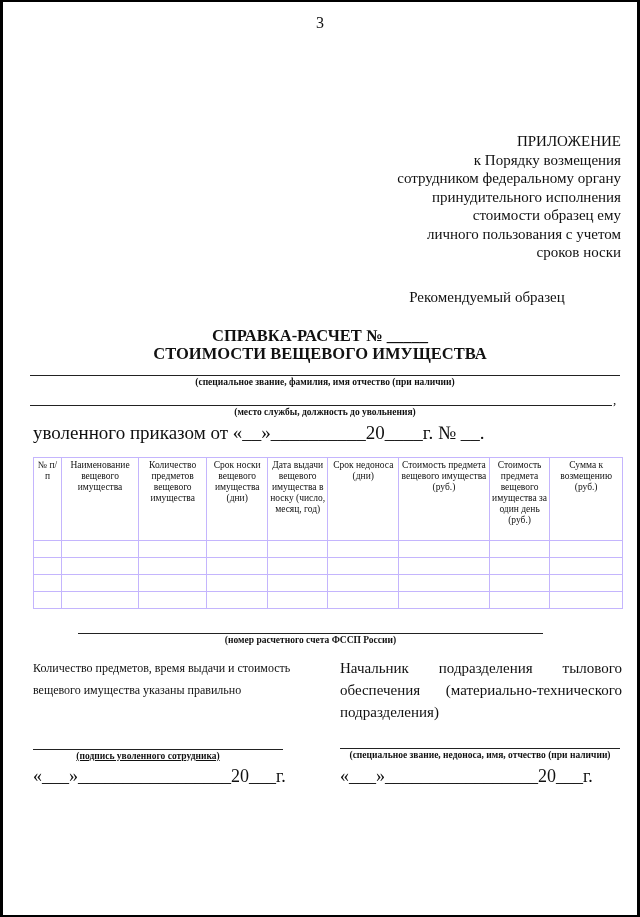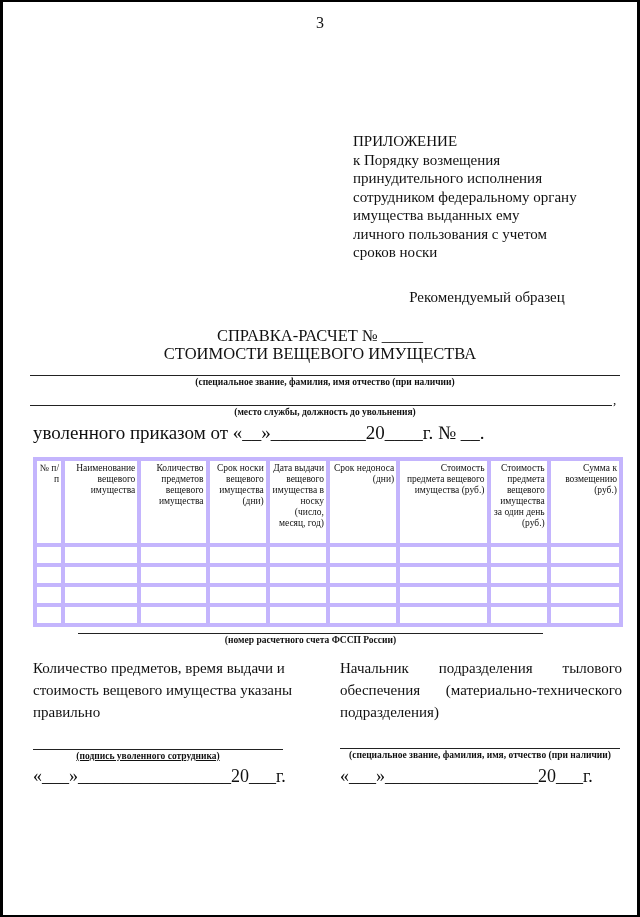--- a/index.html
+++ b/index.html
@@ -1,46 +1,46 @@
 <!DOCTYPE html>
 <html><head>
 <meta charset="utf-8">
 <style>
   html, body { margin: 0; padding: 0; background: #000; }
   body { width: 640px; height: 917px; position: relative; overflow: hidden; font-family: "Liberation Serif", serif; color: #111; }
   .page { position: absolute; left: 3px; top: 2px; width: 634px; height: 913px; background: #fff; }
   .abs { position: absolute; }
   .page-num { left: 0; width: 634px; top: 12px; text-align: center; font-size: 16px; }
-  .appendix { left: 350px; width: 268px; top: 130px; text-align: left; font-size: 15px; line-height: 18.5px; }
+  .appendix { left: 350px; width: 268px; top: 130px; text-align: right; font-size: 15px; line-height: 18.5px; }
   .sample { left: 350px; width: 268px; top: 287px; text-align: center; font-size: 15px; }
-  .title { left: 0; width: 634px; top: 325px; text-align: center; font-weight: normal; font-size: 16.5px; line-height: 18px; }
+  .title { left: 0; width: 634px; top: 325px; text-align: center; font-weight: bold; font-size: 16.5px; line-height: 18px; }
   .line { position: absolute; border-top: 1px solid #222; height: 0; }
   .caption { position: absolute; text-align: center; font-size: 9.5px; font-weight: bold; }
   .order { left: 30px; top: 420px; font-size: 19px; }
   table.grid { position: absolute; left: 30px; top: 455px; width: 590px; border-collapse: collapse; }
-  table.grid th, table.grid td { border: 4px solid #c4b5fd; font-size: 9.5px; font-weight: normal; vertical-align: top; text-align: right; line-height: 11px; padding: 2px 2px; }
+  table.grid th, table.grid td { border: 1px solid #c4b5fd; font-size: 9.5px; font-weight: normal; vertical-align: top; text-align: center; line-height: 11px; padding: 2px 2px; }
   table.grid th { height: 78px; }
   table.grid td { height: 16px; padding: 0; }
-  .left-block { left: 30px; top: 655px; width: 270px; font-size: 15px; line-height: 22px; }
+  .left-block { left: 30px; top: 655px; width: 270px; font-size: 12px; line-height: 22px; }
   .right-block { left: 337px; top: 655px; width: 282px; font-size: 15px; line-height: 22px; text-align: justify; }
   .date-line { font-size: 18px; }
 </style>
 </head>
 <body>
 
 <div class="page">
 
   <div class="abs page-num">3</div>
 
   <div class="abs appendix">
     <div>ПРИЛОЖЕНИЕ</div>
     <div>к Порядку возмещения</div>
+    <div>сотрудником федеральному органу</div>
     <div>принудительного исполнения</div>
-    <div>сотрудником федеральному органу</div>
-    <div>имущества выданных ему</div>
+    <div>стоимости образец ему</div>
     <div>личного пользования с учетом</div>
     <div>сроков носки</div>
   </div>
 
   <div class="abs sample">Рекомендуемый образец</div>
 
   <div class="abs title">
     <div>СПРАВКА-РАСЧЕТ № _____</div>
     <div>СТОИМОСТИ ВЕЩЕВОГО ИМУЩЕСТВА</div>
   </div>
@@ -131,16 +131,16 @@
   <div class="caption" style="left:75px; top:633px; width:465px;">(номер расчетного счета ФССП России)</div>
 
   <div class="abs left-block">Количество предметов, время выдачи и стоимость вещевого имущества указаны правильно</div>
   <div class="abs right-block">Начальник подразделения тылового обеспечения (материально-технического подразделения)</div>
 
   <div class="line" style="left:30px; top:747px; width:250px;"></div>
   <div class="caption" style="left:30px; top:749px; width:230px;text-decoration:underline;">(подпись уволенного сотрудника)</div>
   <div class="abs date-line" style="left:30px; top:764px;">«___»_________________20___г.</div>
 
   <div class="line" style="left:337px; top:746px; width:280px;"></div>
-  <div class="caption" style="left:337px; top:748px; width:280px;">(специальное звание, фамилия, имя, отчество (при наличии)</div>
+  <div class="caption" style="left:337px; top:748px; width:280px;">(специальное звание, недоноса, имя, отчество (при наличии)</div>
   <div class="abs date-line" style="left:337px; top:764px;">«___»_________________20___г.</div>
 
 </div>
 
 </body></html>

